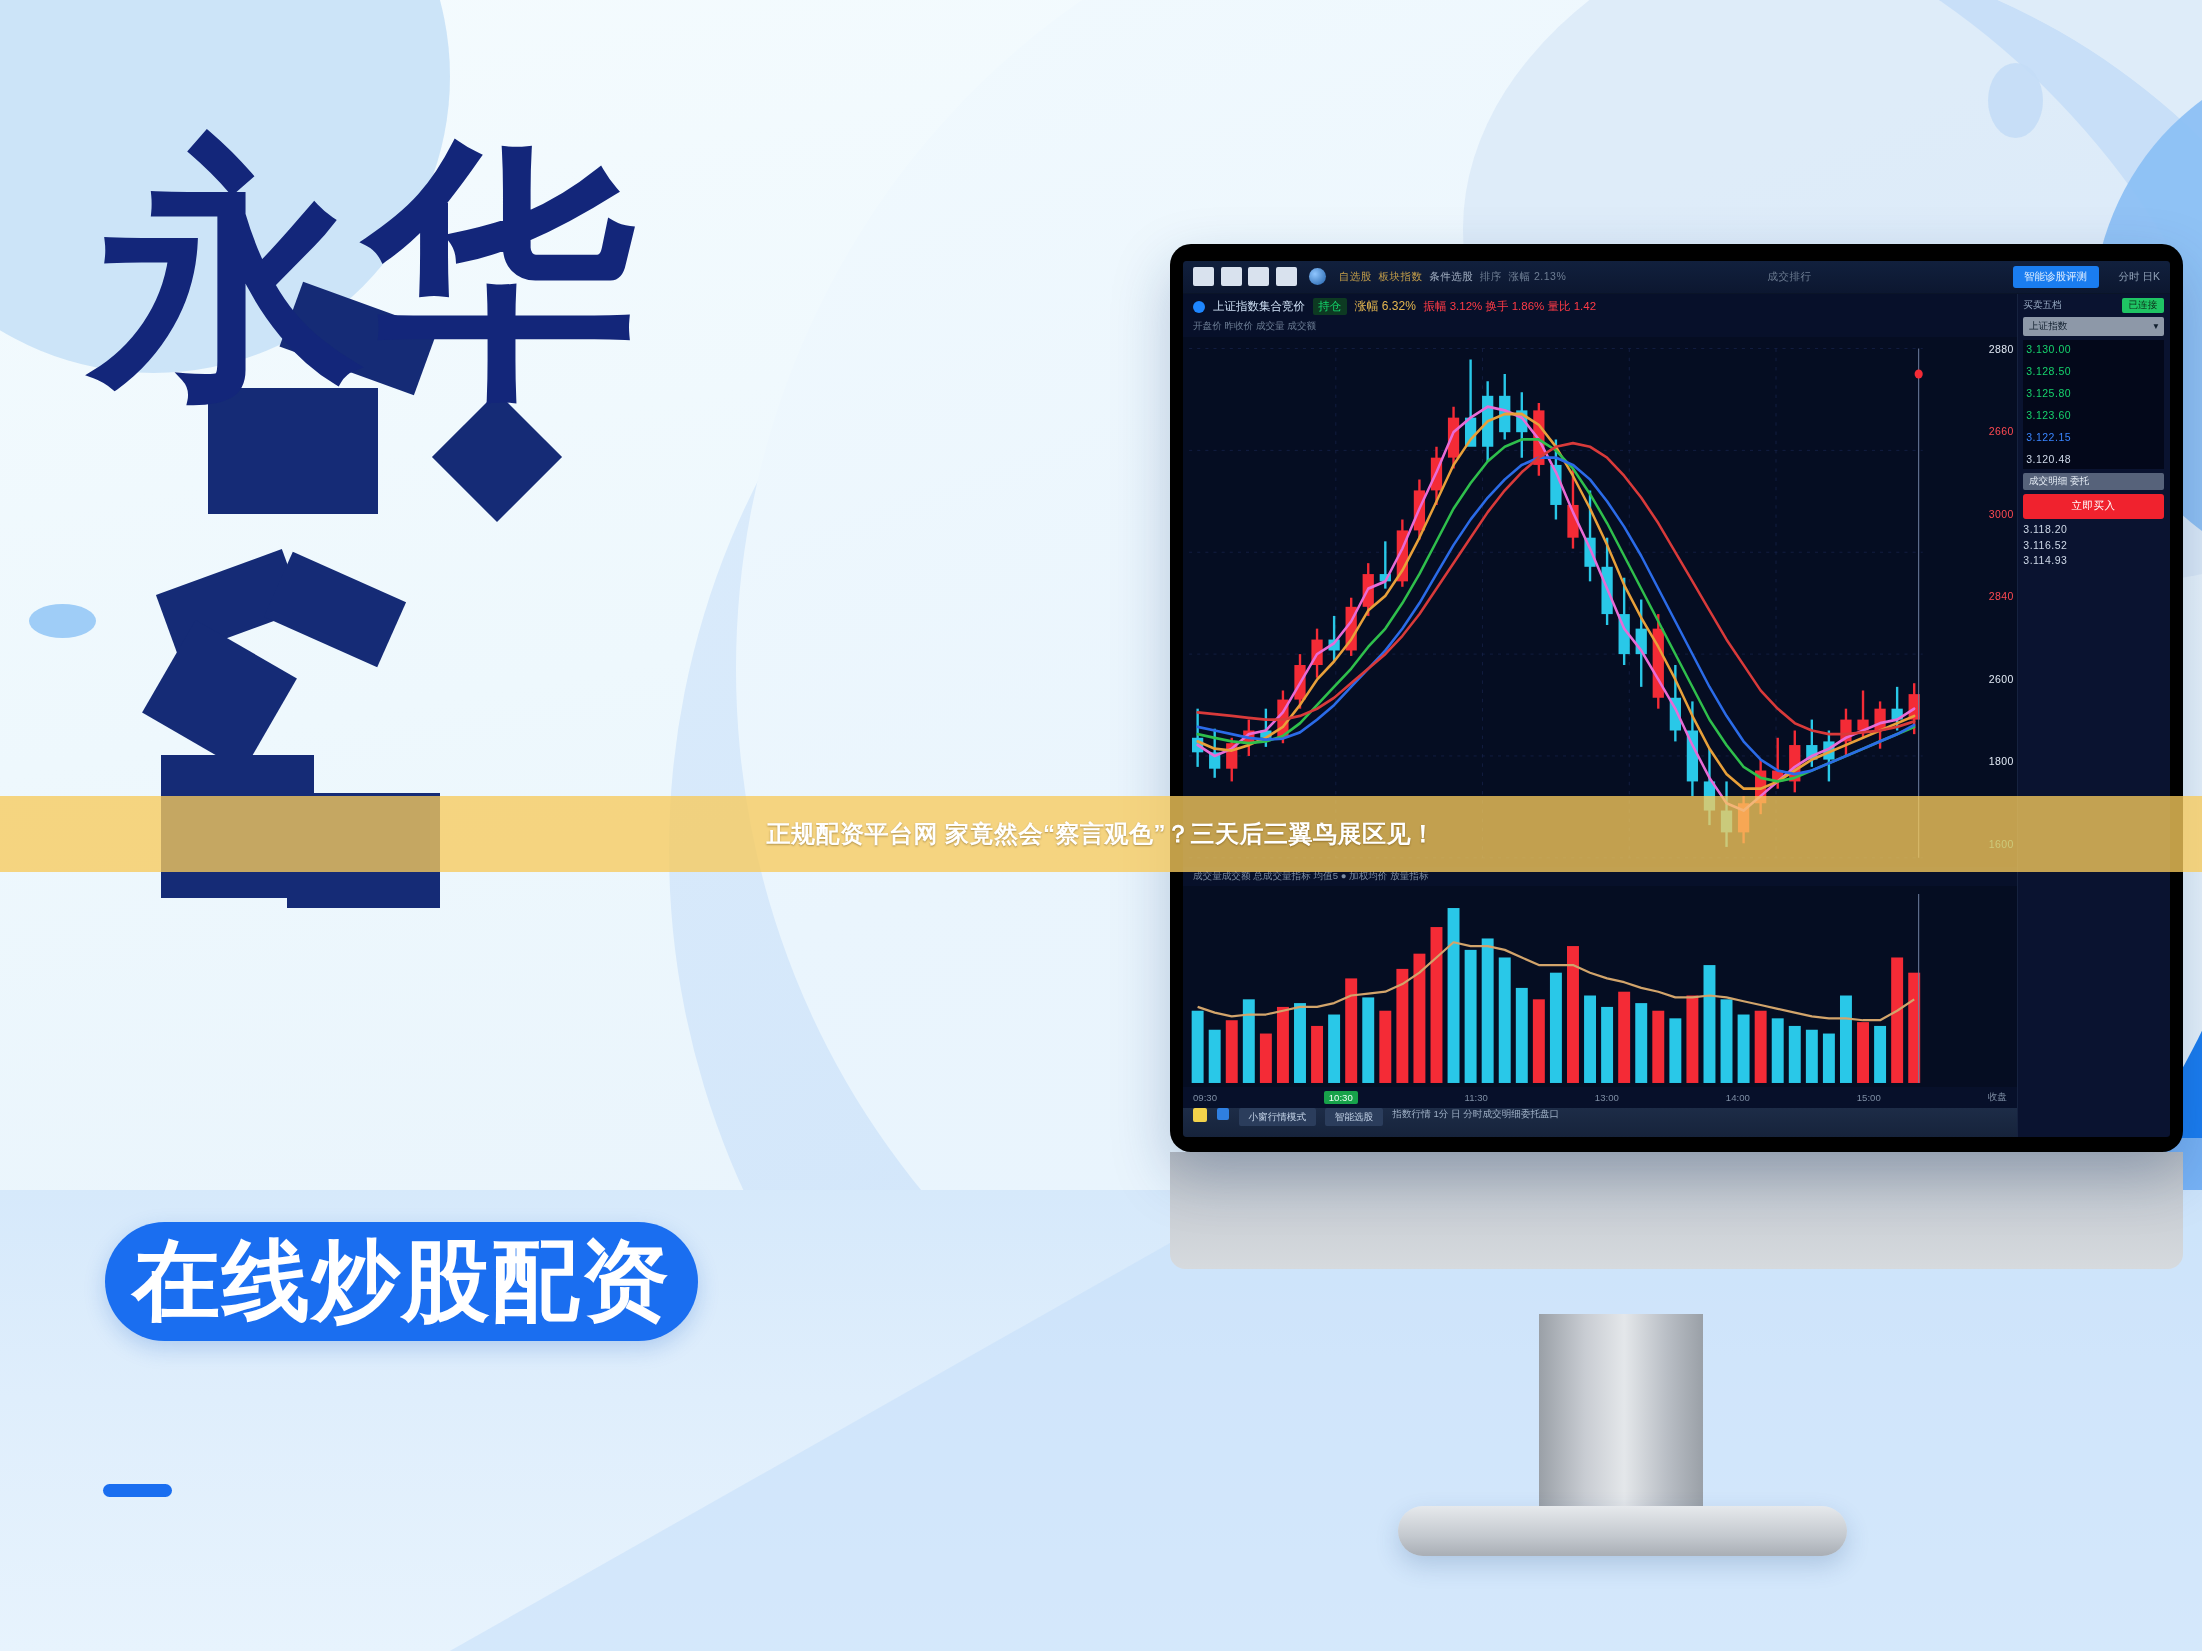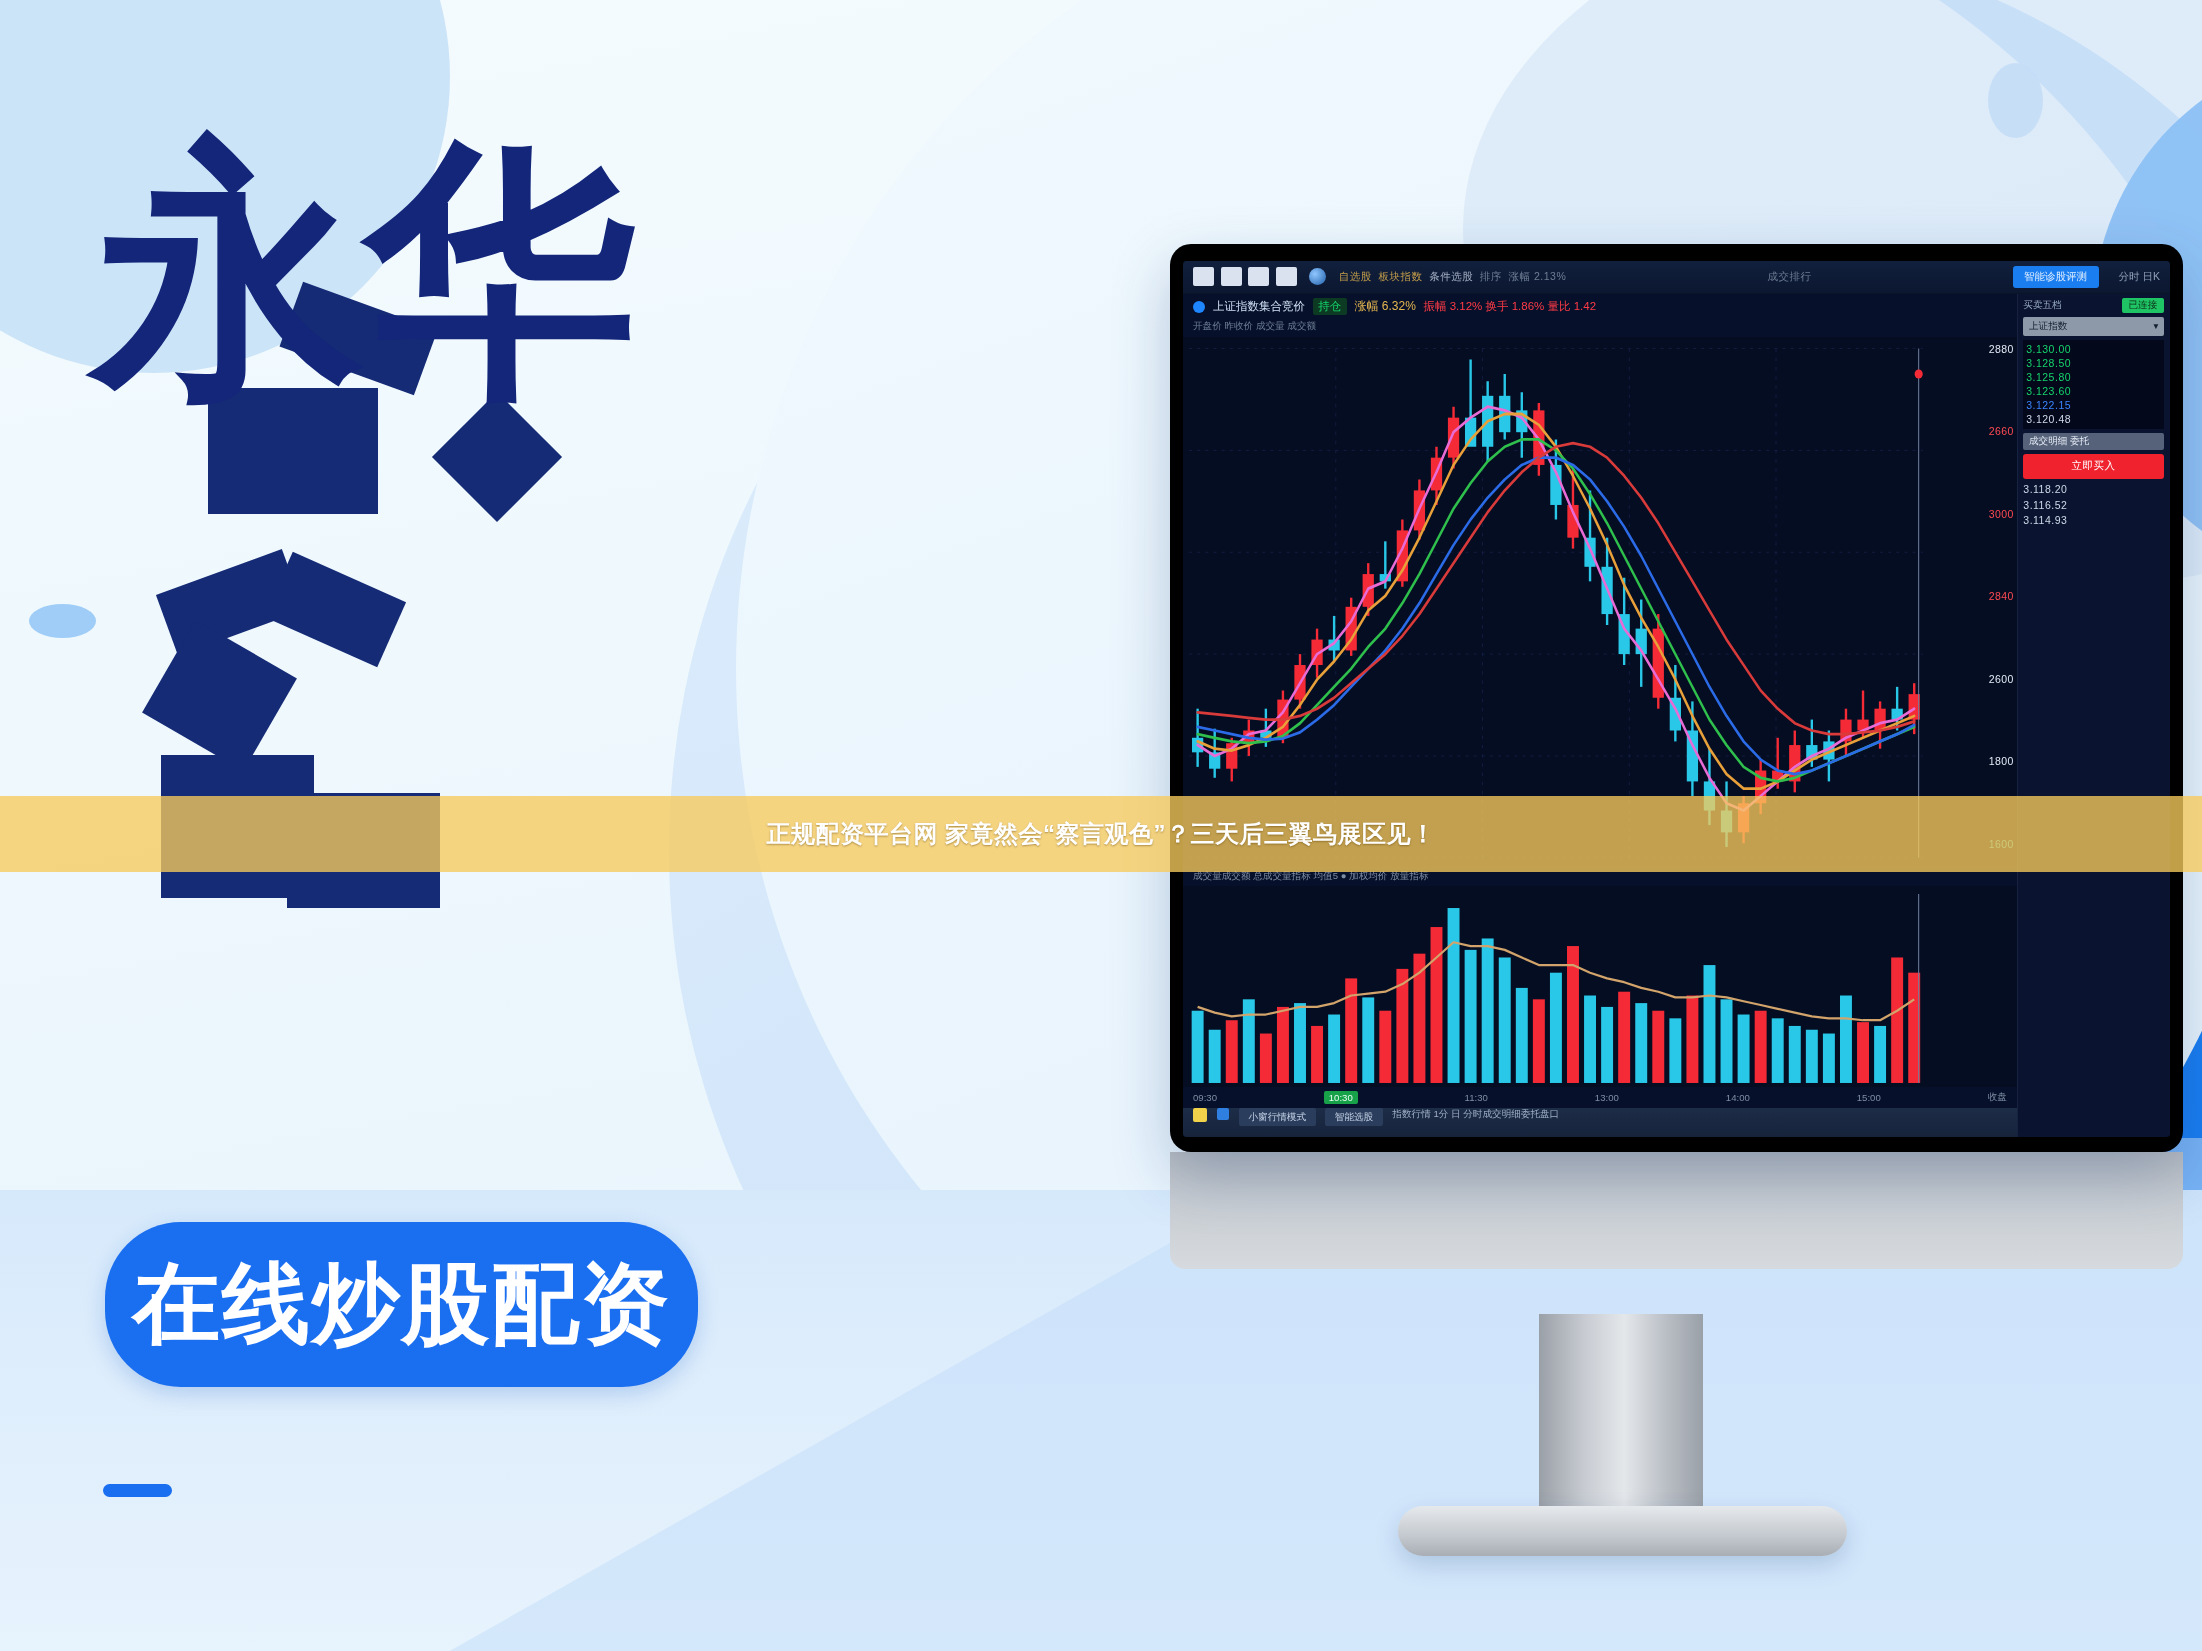--- a/index.html
+++ b/index.html
@@ -76,21 +76,21 @@
     color:#13267a; font-weight:900; line-height:.95;
     letter-spacing:.02em;
     font-family:"Liberation Sans", sans-serif;
   }
   .hl-row { display:block; font-size:272px; white-space:nowrap; }
   .hl-row.r2 { margin-top:17px; }
 
   
   .cta-pill {
     position:absolute; left:105px; top:1222px;
-    width:593px; height:165px;
+    width:593px; height:119px;
     background:#1a6ef0; border-radius:76px;
     display:flex; align-items:center; justify-content:center;
     box-shadow:0 7.6px 21px rgba(20,90,200,.22);
   }
   .cta-pill span {
     color:#ffffff; font-size:88px; font-weight:900;
     letter-spacing:.02em; white-space:nowrap;
   }
   .bottom-dash {
     position:absolute; left:103px; top:1484px;
@@ -192,21 +192,21 @@
     display:flex; flex-direction:column; padding:4.8px 5.7px; gap:3.8px;
   }
   .sd-row { display:flex; align-items:center; justify-content:space-between; gap:4.8px; }
   .sd-lbl { font-size:9.6px; color:#9db0c8; white-space:nowrap; }
   .sd-green-chip { font-size:9.6px; color:#0b2e18; background:#1fc464; padding:1px 6.7px; border-radius:1.9px; }
   .sd-select {
     background:#8d98a8; color:#12202f; font-size:9.6px;
     padding:2.9px 5.7px; border-radius:1.9px; display:flex;
     justify-content:space-between;
   }
-  .sd-list { background:#03081a; padding:3.8px 2.9px; display:flex; flex-direction:column; gap:2px; }
+  .sd-list { background:#03081a; padding:3.8px 2.9px; display:flex; flex-direction:column; gap:10px; }
   .sd-q { font-size:10.5px; letter-spacing:0.5px; }
   .sd-q.g { color:#16d26c; }
   .sd-q.b { color:#3a85ff; }
   .sd-q.w { color:#cfd9e8; }
   .sd-header2 { background:#56627a; color:#e6edf6; font-size:9.6px; padding:1.9px 5.7px; border-radius:1.9px; }
   .sd-red-btn {
     background:#f0222e; color:#fff; font-size:10.5px; text-align:center;
     padding:5.7px 0; border-radius:2.9px; letter-spacing:0.5px;
   }
   .sd-num { font-size:10.5px; color:#cfd9e8; letter-spacing:0.5px; }

